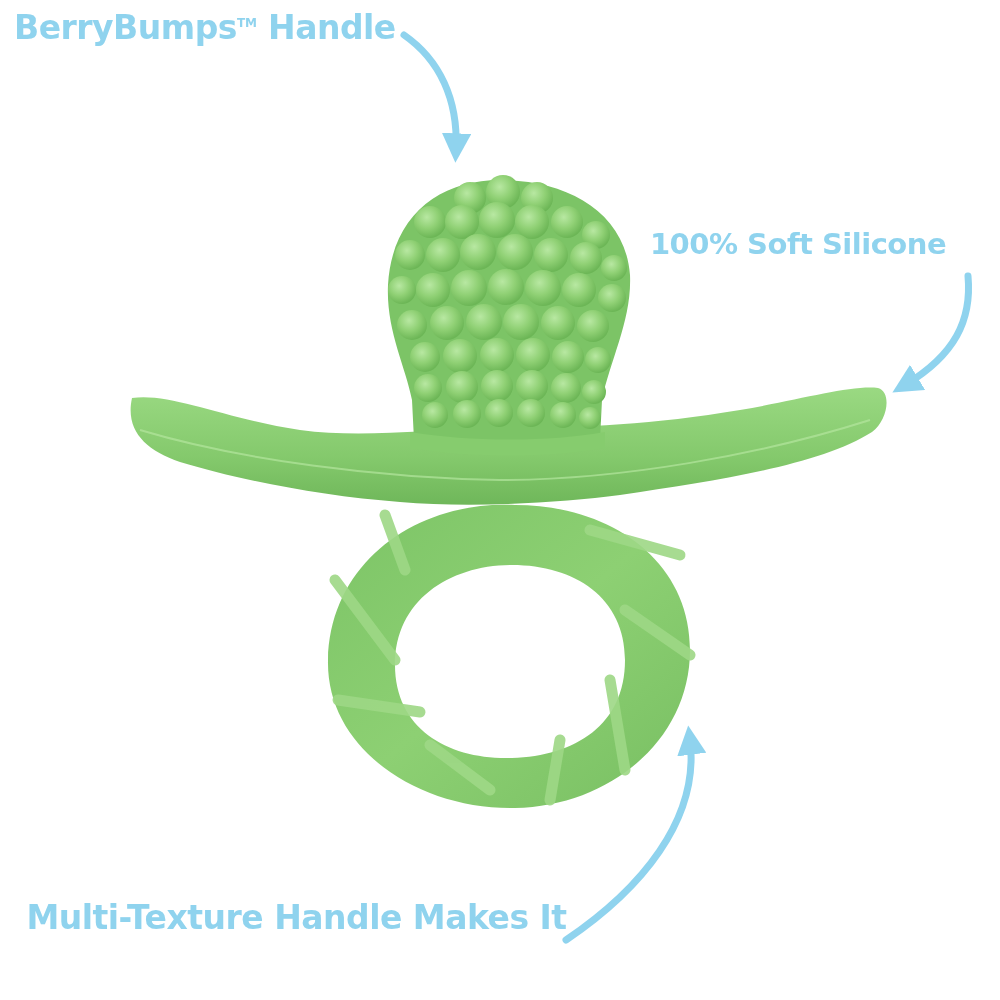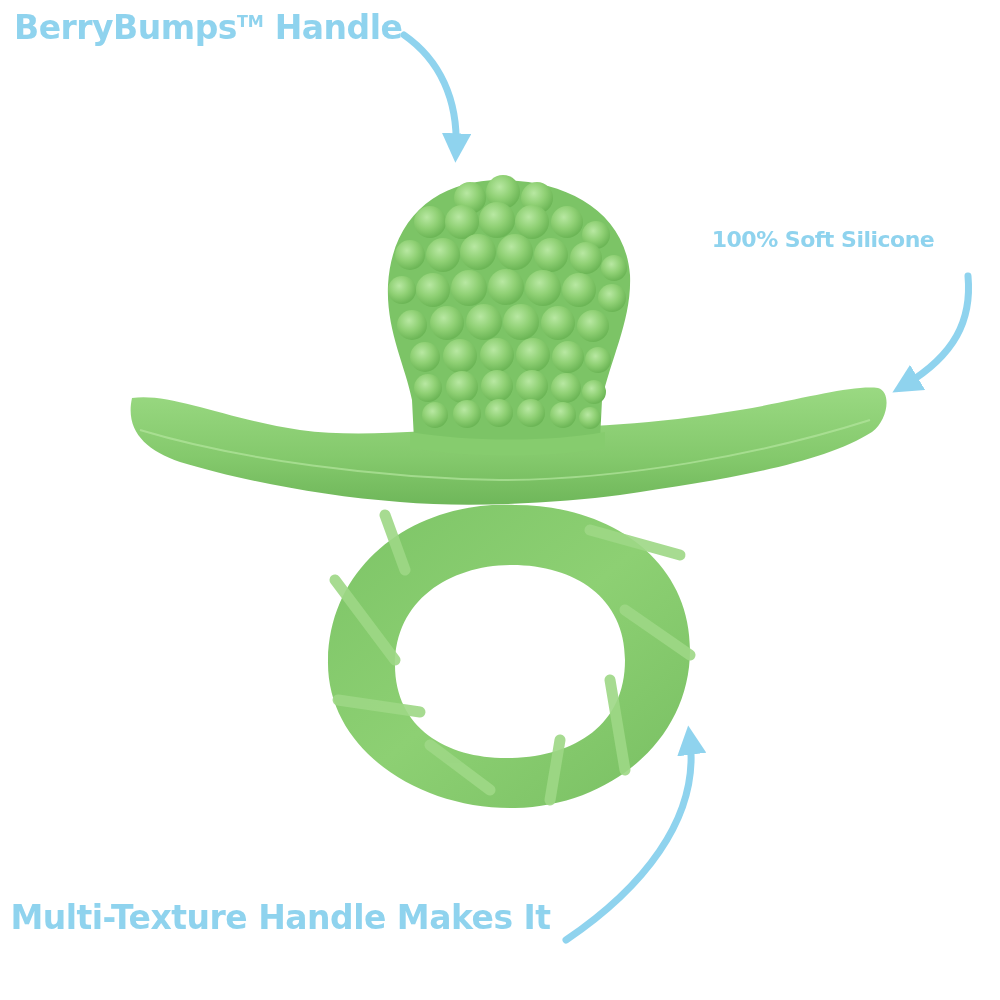--- a/index.html
+++ b/index.html
@@ -9,23 +9,23 @@
       position: absolute;
       color: #8fd3ee;
       font-family: "DejaVu Sans", sans-serif;
       font-weight: bold;
       line-height: 1.12;
       letter-spacing: -0.5px;
       text-align: center;
       white-space: nowrap;
     }
     #lbl-berry { left: 14px; top: 10px; width: 380px; font-size: 33px; }
-    #lbl-silicone { left: 668px; top: 228px; width: 310px; font-size: 22px; }
-    #lbl-handle { left: 8px; top: 900px; width: 545px; font-size: 33px; }
-    .tm { font-size: 16px; vertical-align: super; letter-spacing: 0; }
+    #lbl-silicone { left: 643px; top: 228px; width: 310px; font-size: 29px; }
+    #lbl-handle { left: 24px; top: 900px; width: 545px; font-size: 33px; }
+    .tm { font-size: 12px; vertical-align: super; letter-spacing: 0; }
     svg.art { position: absolute; left: 0; top: 0; }
   </style>
 </head>
 <body>
 
 <svg class="art" width="1000" height="1000" viewBox="0 0 1000 1000">
   <defs>
     <radialGradient id="bumpGrad" cx="40%" cy="35%" r="65%">
       <stop offset="0%" stop-color="#b8e8a2"></stop>
       <stop offset="55%" stop-color="#8fd074"></stop>

